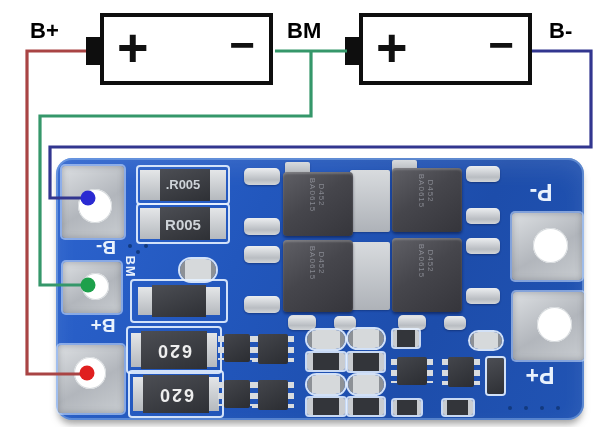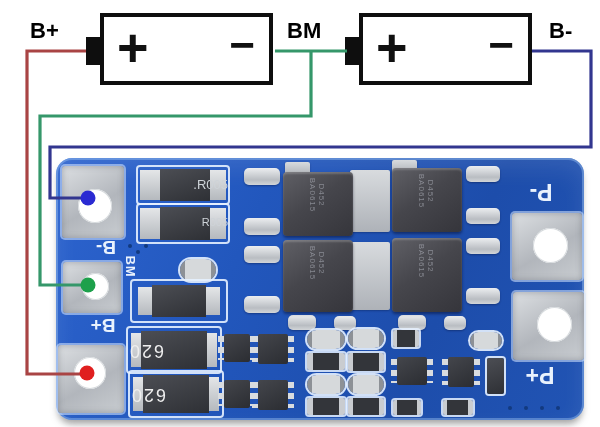--- a/index.html
+++ b/index.html
@@ -34,21 +34,21 @@
        background:linear-gradient(180deg,#d8dbde,#aeb2b8);box-shadow:0 1px 2px rgba(0,10,40,.3);}
   .fet{position:absolute;border-radius:4px;
        background:linear-gradient(145deg,#606066 0%,#46464c 45%,#35353b 100%);
        box-shadow:inset 0 2px 2px rgba(255,255,255,.20), 0 2px 3px rgba(0,5,30,.45);}
   .fetmark{position:absolute;left:8px;top:14px;width:52px;color:rgba(195,200,210,.5);
            font-size:8px;line-height:9px;transform:rotate(90deg);letter-spacing:1px;text-align:center;}
 
   .unit{position:absolute;box-shadow:0 0 0 2px rgba(230,241,255,.9);border-radius:2px;}
   .chipbody{position:absolute;background:linear-gradient(160deg,#4c4e54,#2e3035);}
   .cap-end{position:absolute;background:linear-gradient(180deg,#e4e6e8,#b5b9be);}
-  .rtext{position:absolute;width:100%;text-align:right;color:#ced3d8;font-weight:normal;}
+  .rtext{position:absolute;width:100%;text-align:center;color:#ced3d8;font-weight:bold;}
   .stadium{position:absolute;border-radius:11px;box-shadow:0 0 0 2px rgba(230,241,255,.9);
            background:linear-gradient(90deg,#8d9196 0 14%,#d6d9db 14% 86%,#8d9196 86% 100%);}
   .res-sm{position:absolute;box-shadow:0 0 0 2px rgba(230,241,255,.85);border-radius:2px;
           background:linear-gradient(90deg,#c9ccd0 0 15%,#33353a 15% 85%,#c9ccd0 85% 100%);}
   .sot{position:absolute;background:linear-gradient(150deg,#44464c,#2b2d32);border-radius:2px;}
   .pins-l,.pins-r{position:absolute;width:6px;top:2px;bottom:2px;
           background:repeating-linear-gradient(180deg,#d9dcdf 0 6px,transparent 6px 11px);}
   .pins-l{left:-6px;} .pins-r{right:-6px;}
   .mini-dot{position:absolute;width:4px;height:4px;border-radius:50%;background:#123a80;}
 
@@ -104,21 +104,21 @@
   <div class="unit" style="left:82px;top:9px;width:90px;height:36px;">
     <div class="cap-end" style="left:2px;top:3px;width:20px;height:30px;"></div>
     <div class="cap-end" style="right:2px;top:3px;width:16px;height:30px;"></div>
     <div class="chipbody" style="left:22px;top:2px;width:50px;height:32px;"></div>
     <div class="rtext" style="top:10px;font-size:13px;">.R005</div>
   </div>
   <div class="unit" style="left:82px;top:47px;width:90px;height:37px;">
     <div class="cap-end" style="left:2px;top:3px;width:20px;height:31px;"></div>
     <div class="cap-end" style="right:2px;top:3px;width:16px;height:31px;"></div>
     <div class="chipbody" style="left:22px;top:2px;width:50px;height:33px;"></div>
-    <div class="rtext" style="top:11px;font-size:11px;">R005</div>
+    <div class="rtext" style="top:11px;font-size:15px;">R005</div>
   </div>
 
   <div class="lead" style="left:188px;top:10px;width:36px;height:17px;"></div>
   <div class="lead" style="left:188px;top:60px;width:36px;height:17px;"></div>
   <div class="lead" style="left:188px;top:88px;width:36px;height:17px;"></div>
   <div class="lead" style="left:188px;top:138px;width:36px;height:17px;"></div>
 
   <div class="lead" style="left:410px;top:8px;width:34px;height:16px;"></div>
   <div class="lead" style="left:410px;top:50px;width:34px;height:16px;"></div>
   <div class="lead" style="left:410px;top:80px;width:34px;height:16px;"></div>

